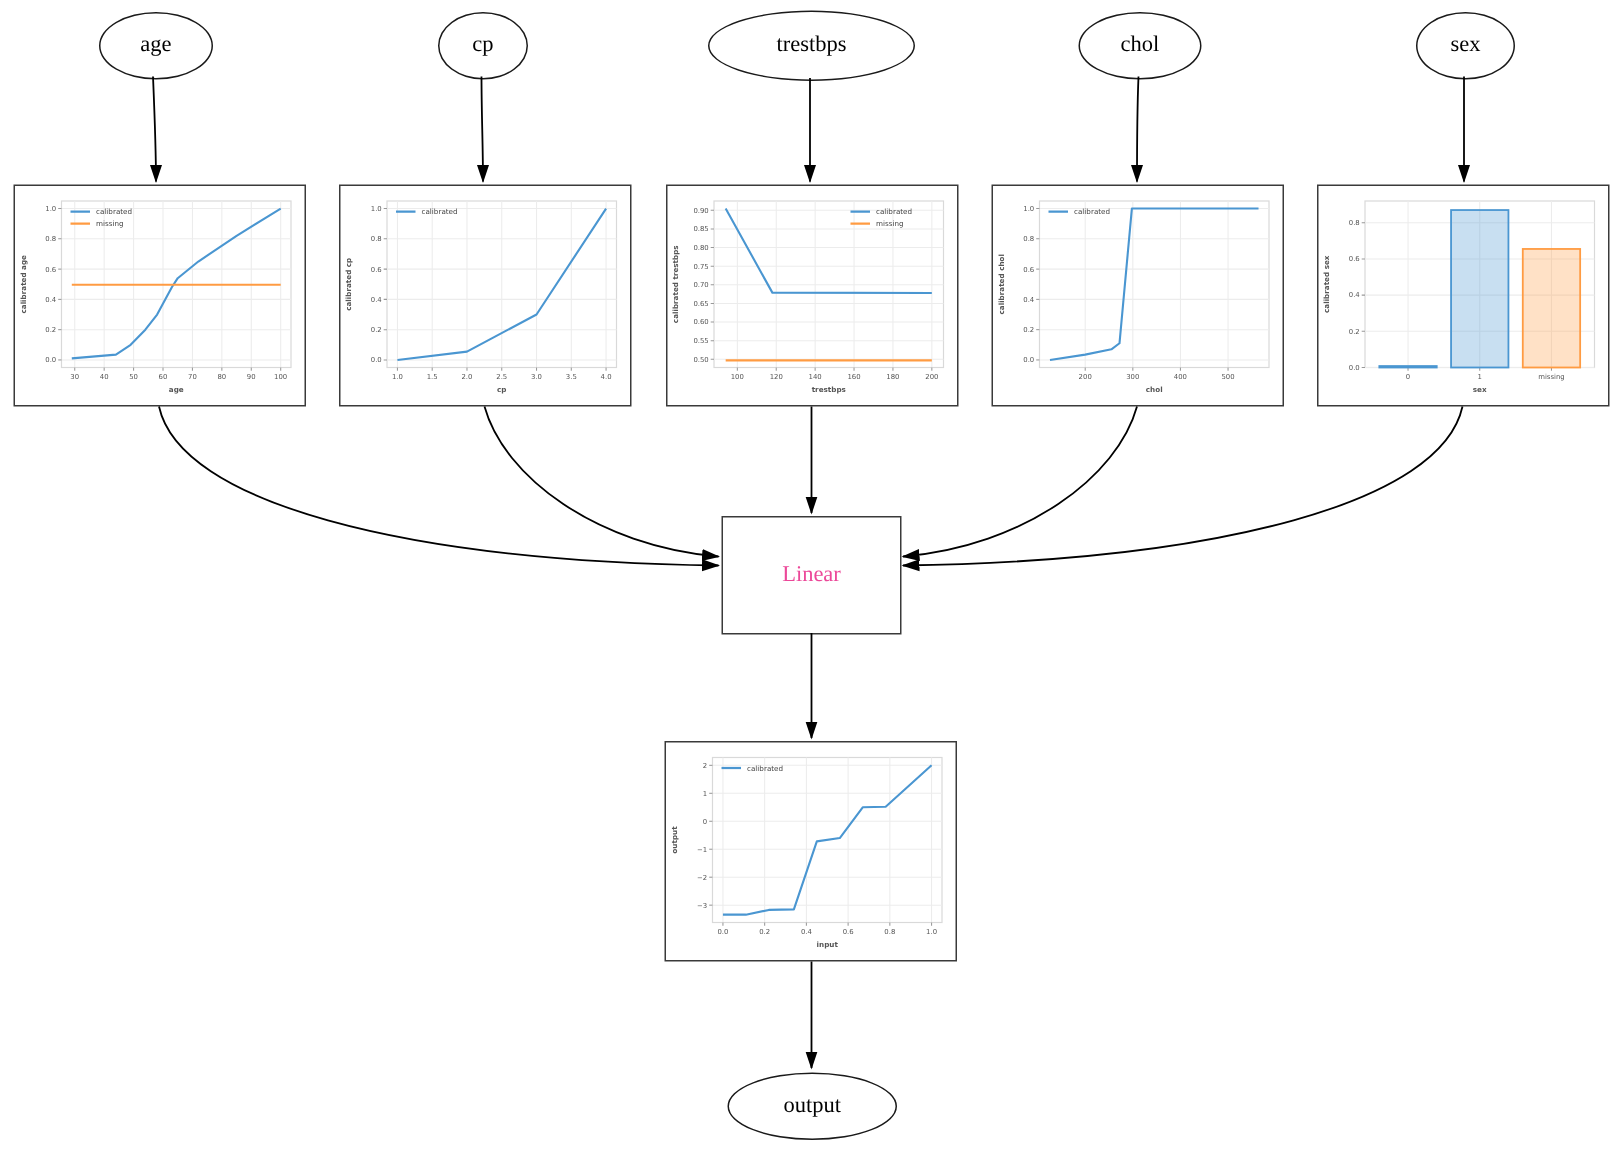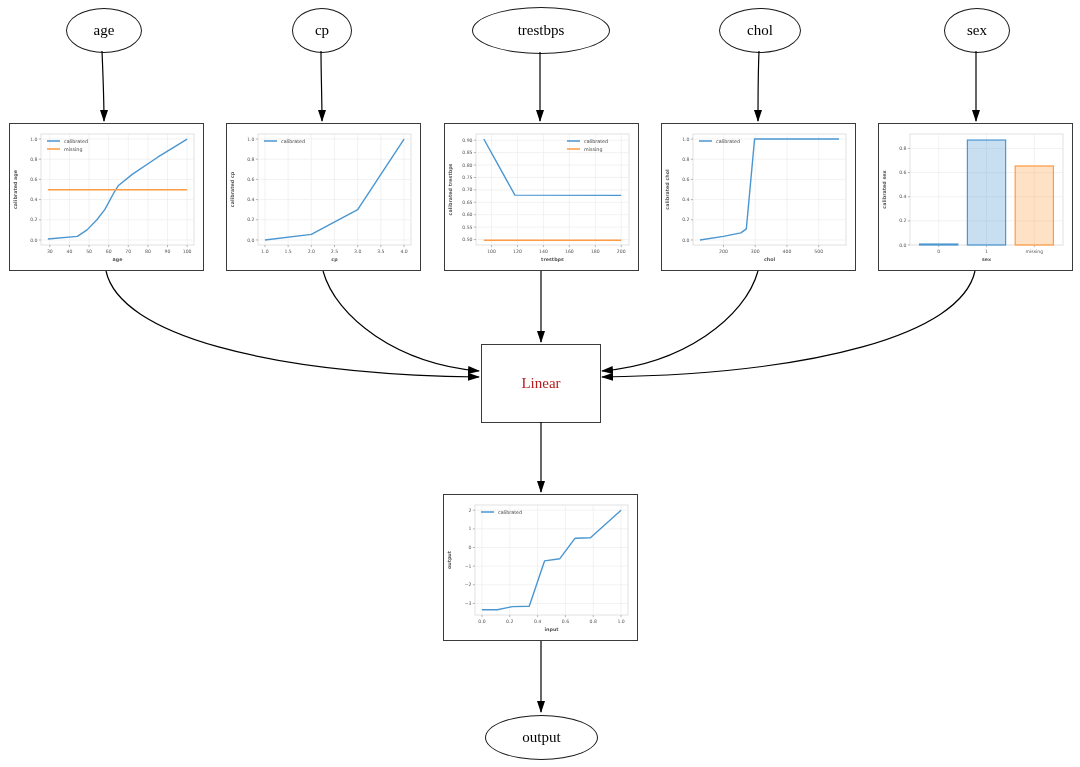--- a/index.html
+++ b/index.html
@@ -1,21 +1,21 @@
 <!DOCTYPE html>
 <html><head>
 <meta charset="utf-8">
 <style>
   html,body{margin:0;padding:0;background:#ffffff;}
   #canvas{position:relative;width:1080px;height:767px;background:#ffffff;overflow:hidden;
           font-family:"Liberation Serif",serif;text-align:center;}
   .ellipse-node{position:absolute;border:1px solid #1a1a1a;border-radius:50%;background:#fff;
     display:flex;align-items:center;justify-content:center;font-size:15px;color:#000;z-index:2;}
   .rect-node{position:absolute;border:1.3px solid #3a3a3a;background:#fff;
-    display:flex;align-items:center;justify-content:center;font-size:15px;color:#b91c1c;z-index:2;}
+    display:flex;align-items:center;justify-content:center;font-size:15px;color:#ec4899;z-index:2;}
   .chart-box{position:absolute;border:1px solid #3a3a3a;background:#fff;z-index:1;
     box-sizing:border-box;}
   .chart-box svg{display:block;}
   svg text{font-family:"DejaVu Sans",sans-serif;}
   #edges{position:absolute;left:0;top:0;width:1080px;height:767px;z-index:3;pointer-events:none;}
 </style>
 </head>
 <body>
 
 <div id="canvas">

